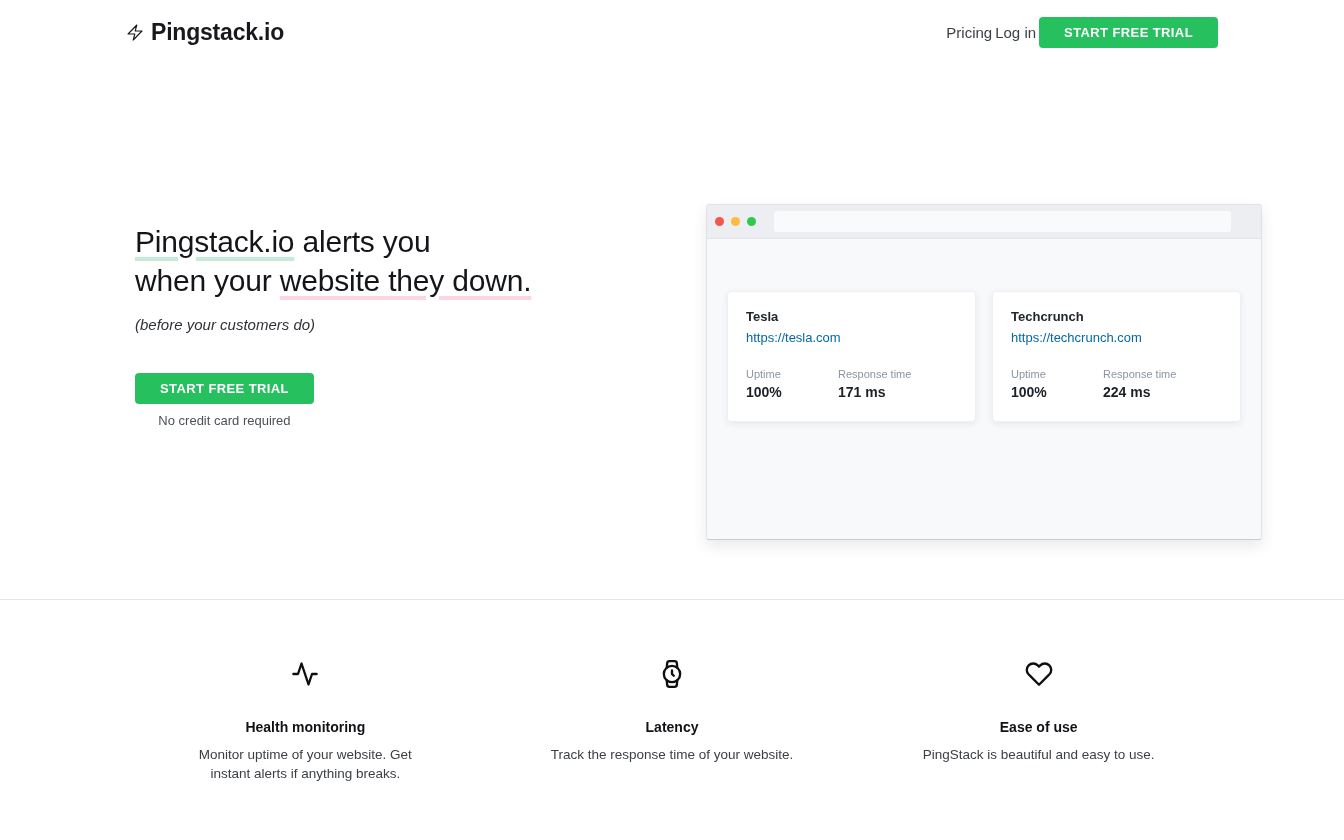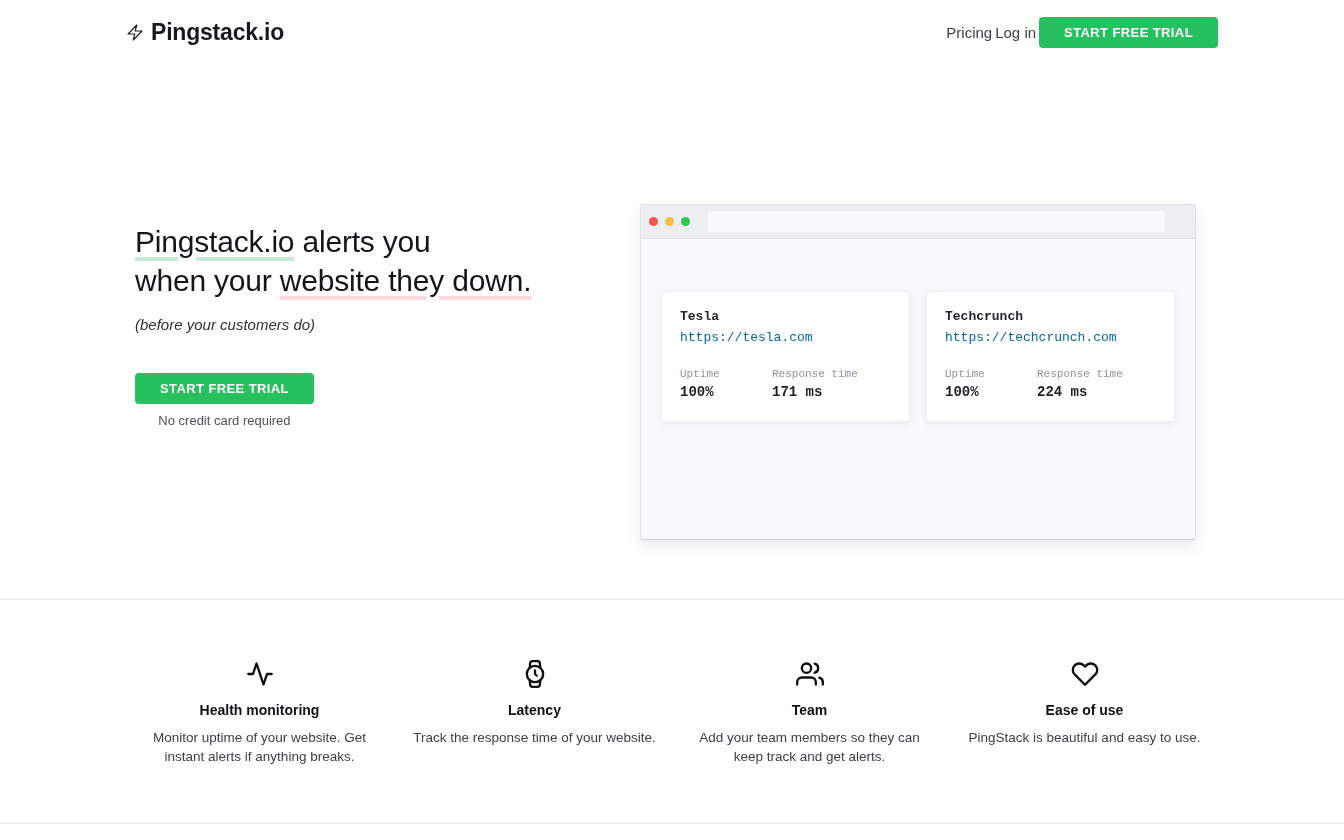--- a/index.html
+++ b/index.html
@@ -71,30 +71,29 @@
     font-size: 15px;
     font-style: italic;
     color: #2e3237;
   }
   .hero-cta-wrap { margin-top: 40px; display: inline-block; text-align: center; }
   .hero-note { margin-top: 9px; font-size: 13px; color: #4c5158; white-space: nowrap; }
 
   
   .browser {
     position: absolute;
-    left: 640px;
+    left: 706px;
     top: 152px;
     width: 556px;
     height: 336px;
     background: #f7f9fb;
     border: 1px solid #dfe2e8;
     border-bottom-color: #c9cdd4;
     border-radius: 3px;
     box-shadow: 0 6px 14px rgba(40, 50, 60, 0.10);
-    font-family: Liberation Mono, monospace;
   }
   .browser-bar {
     height: 34px;
     background: #eceef2;
     border-bottom: 1px solid #e1e4e9;
     border-radius: 3px 3px 0 0;
     display: flex;
     align-items: center;
     padding: 0 30px 0 8px;
   }
@@ -128,21 +127,21 @@
 
   
   .features {
     border-top: 1px solid #e4e5e7;
     padding: 60px 122px 0 122px;
     display: flex;
   }
   .feature { flex: 1; text-align: center; padding: 0 16px; }
   .feature-icon { height: 28px; }
   .feature-icon svg { display: inline-block; vertical-align: top; }
-  .feature-title { margin-top: 14px; font-size: 14px; font-weight: bold; color: #101215; }
+  .feature-title { margin-top: 31px; font-size: 14px; font-weight: bold; color: #101215; }
   .feature-desc {
     margin: 10px auto 12px auto;
     font-size: 13.5px;
     line-height: 19px;
     color: #3c4046;
     max-width: 255px;
   }
 
   
   .footer {
@@ -244,32 +243,20 @@
       <svg width="28" height="28" viewBox="0 0 24 24" fill="none" stroke="#0e0f11" stroke-width="2" stroke-linecap="round" stroke-linejoin="round">
         <circle cx="12" cy="12" r="7"></circle>
         <polyline points="12 9 12 12 13.5 13.5"></polyline>
         <path d="M16.51 17.35l-.35 3.83a2 2 0 0 1-2 1.82H9.83a2 2 0 0 1-2-1.82l-.35-3.83m.01-10.7l.35-3.83A2 2 0 0 1 9.83 1h4.35a2 2 0 0 1 2 1.82l.35 3.83"></path>
       </svg>
     </div>
     <div class="feature-title">Latency</div>
     <div class="feature-desc">Track the response time of your website.</div>
   </div>
 
-  <div class="feature">
-    <div class="feature-icon">
-      <svg width="28" height="28" viewBox="0 0 24 24" fill="none" stroke="#0e0f11" stroke-width="2" stroke-linecap="round" stroke-linejoin="round">
-        <path d="M17 21v-2a4 4 0 0 0-4-4H5a4 4 0 0 0-4 4v2"></path>
-        <circle cx="9" cy="7" r="4"></circle>
-        <path d="M23 21v-2a4 4 0 0 0-3-3.87"></path>
-        <path d="M16 3.13a4 4 0 0 1 0 7.75"></path>
-      </svg>
-    </div>
-    <div class="feature-title">Team</div>
-    <div class="feature-desc">Add your team members so they can keep track and get alerts.</div>
-  </div>
 
   <div class="feature">
     <div class="feature-icon">
       <svg width="28" height="28" viewBox="0 0 24 24" fill="none" stroke="#0e0f11" stroke-width="2" stroke-linecap="round" stroke-linejoin="round">
         <path d="M20.84 4.61a5.5 5.5 0 0 0-7.78 0L12 5.67l-1.06-1.06a5.5 5.5 0 0 0-7.78 7.78l1.06 1.06L12 21.23l7.78-7.78 1.06-1.06a5.5 5.5 0 0 0 0-7.78z"></path>
       </svg>
     </div>
     <div class="feature-title">Ease of use</div>
     <div class="feature-desc">PingStack is beautiful and easy to use.</div>
   </div>

